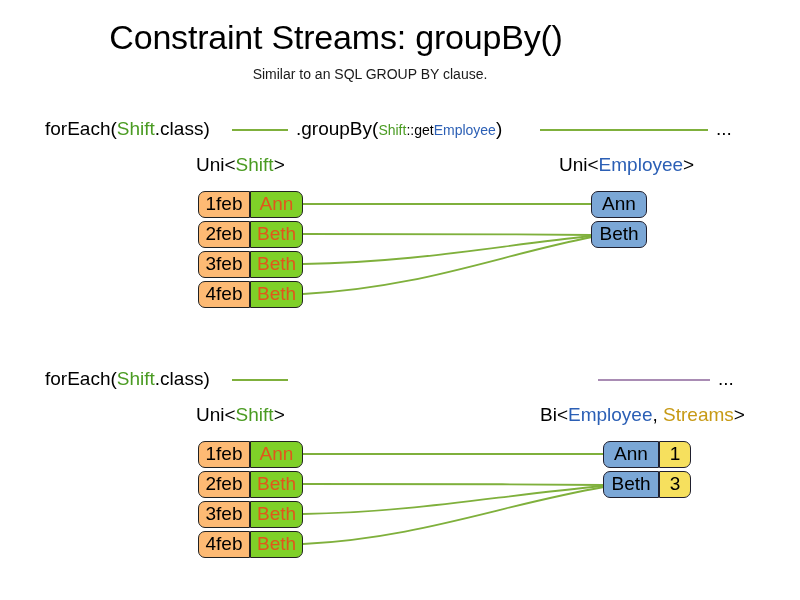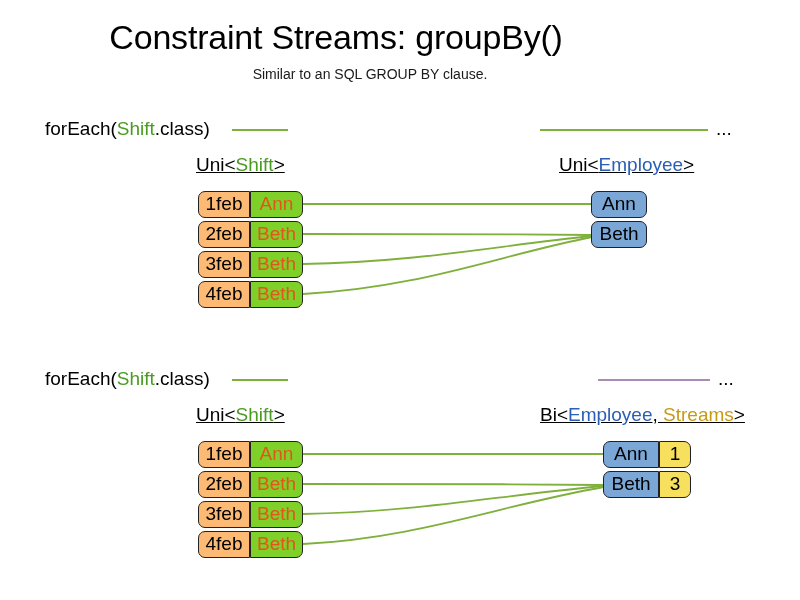--- a/index.html
+++ b/index.html
@@ -68,21 +68,20 @@
     height: 0;
     border-top: 2px solid #7fb03c;
   }
   .rule-purple { border-top: 2px solid #a98cb4; }
 
   
   .typelabel {
     position: absolute;
     font-size: 19px;
     white-space: nowrap;
-    text-decoration: underline;
   }
 
   
   .tuple {
     position: absolute;
     display: flex;
     align-items: stretch;
     border-radius: 7px;
   }
   .cell {
@@ -167,20 +166,23 @@
     <path d="M303,514 C420,512 500,495 604,486"></path>
     <path d="M303,544 C420,538 500,505 604,487"></path>
   </g>
 </svg>
 
 <div class="codeline" style="top:116px;">
   <span class="code-left">
     <span class="seg tok-black">forEach(</span><span class="seg tok-green">Shift</span><span class="seg tok-black">.class)</span>
   </span>
   <span class="rule" style="left:232px; top:13px; width:56px;"></span>
+  <span class="code-mid">
+    <span class="seg tok-black">.groupBy(</span><span class="seg tok-green small-tok">Shift</span><span class="seg tok-black small-tok">::</span><span class="seg tok-black small-tok">get</span><span class="seg tok-blue small-tok">Employee</span><span class="seg tok-black">)</span>
+  </span>
   <span class="rule" style="left:540px; top:13px; width:168px;"></span>
   <span class="code-dots" style="left:716px;">...</span>
 </div>
 
 <div class="typelabel" style="left:196px; top:154px;">
   <span>Uni&lt;</span><span class="tok-green">Shift</span><span>&gt;</span>
 </div>
 <div class="typelabel" style="left:559px; top:154px;">
   <span>Uni&lt;</span><span class="tok-blue">Employee</span><span>&gt;</span>
 </div>

